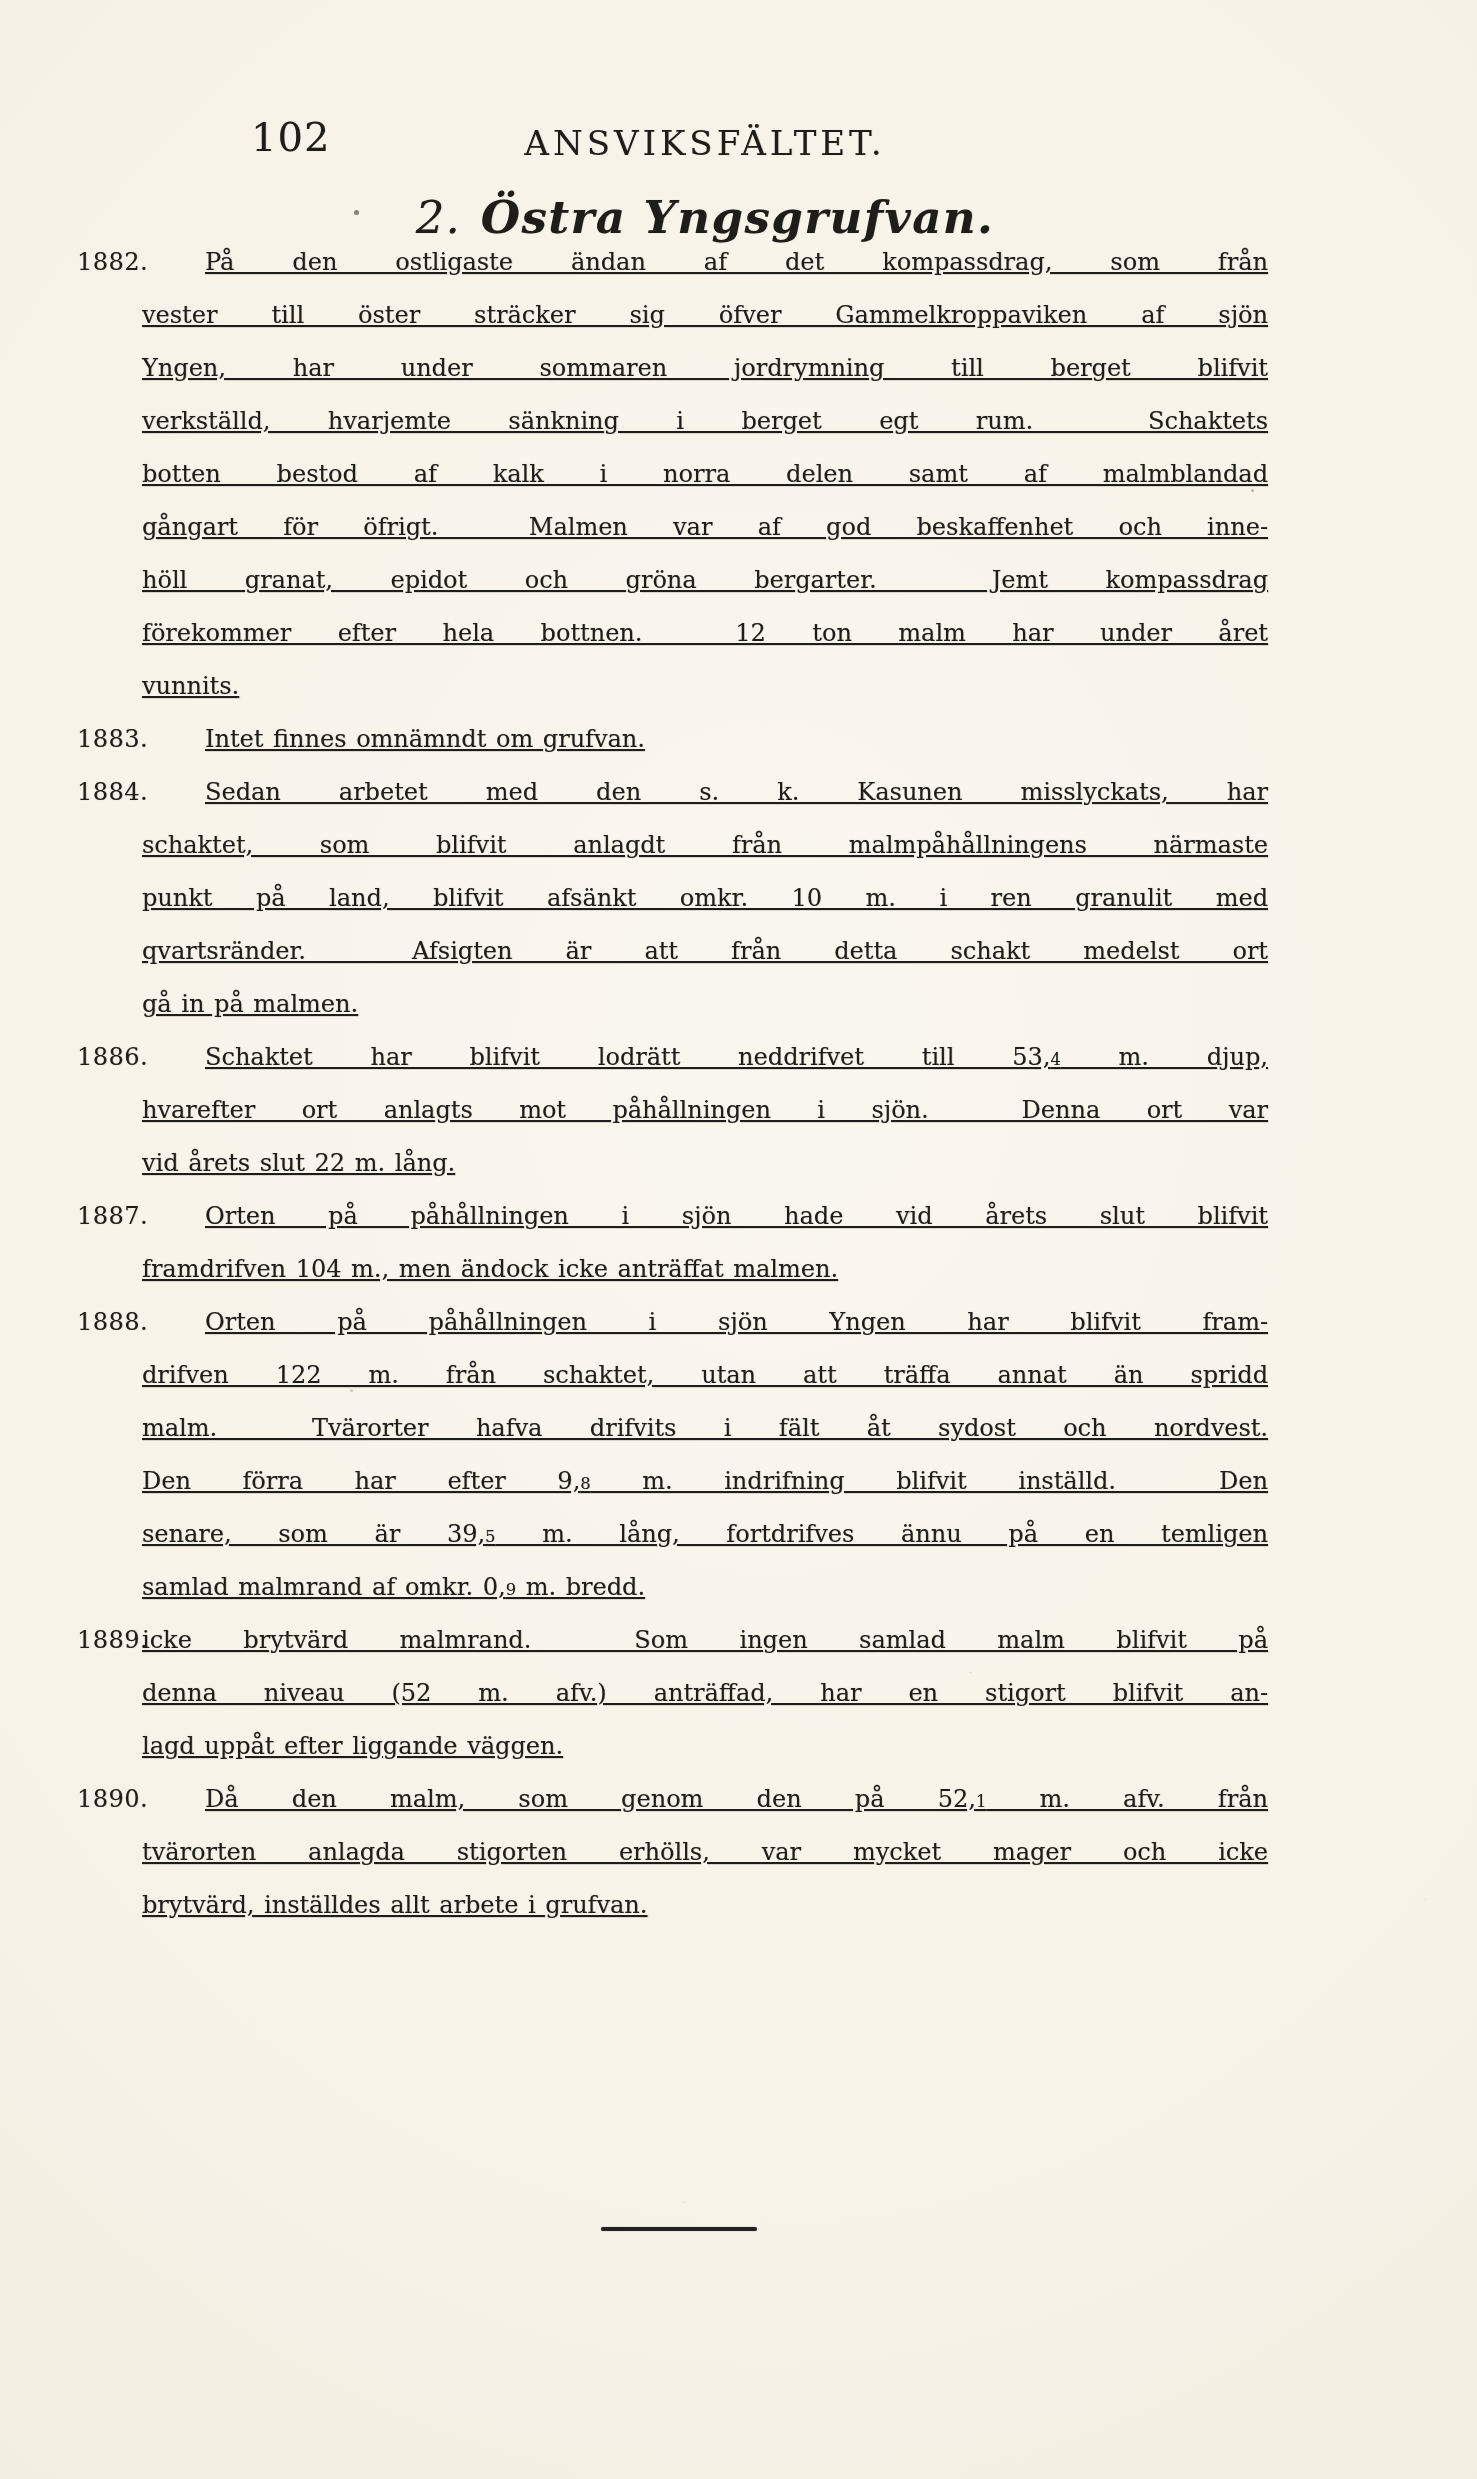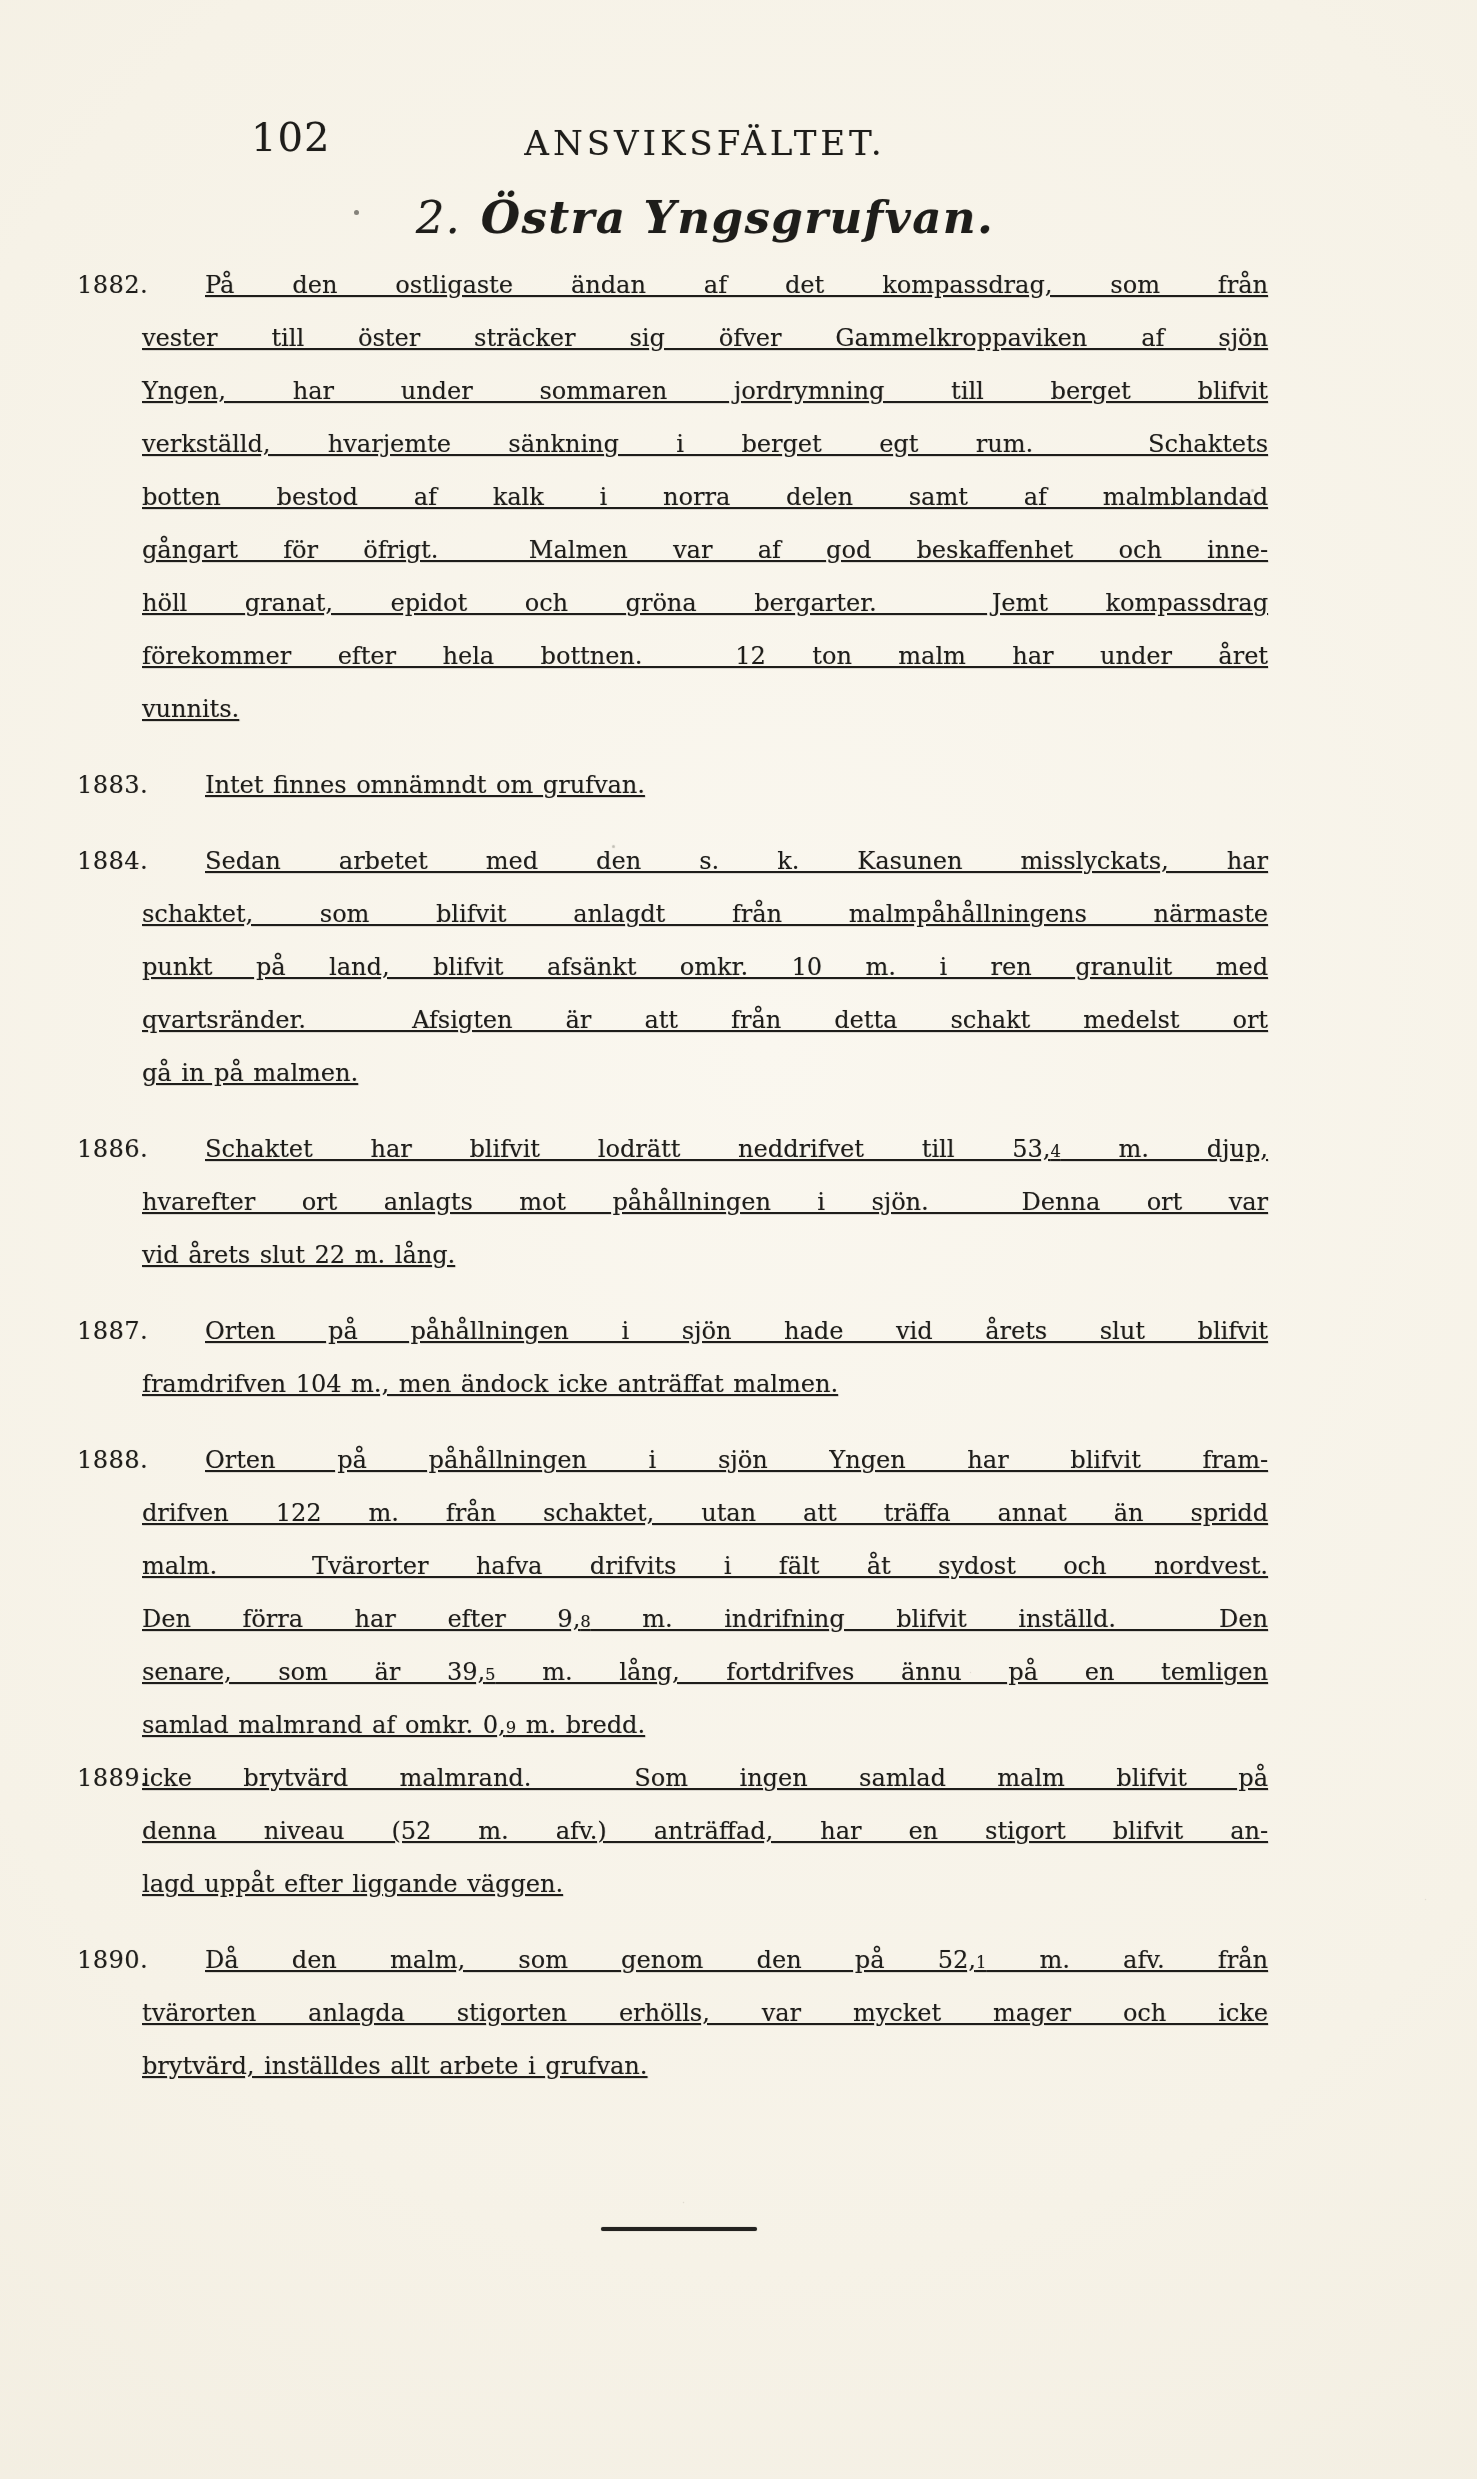--- a/index.html
+++ b/index.html
@@ -80,21 +80,21 @@
     letter-spacing: 0.5px;
   }
   .line {
     height: 53px;
     line-height: 53px;
     text-align: justify;
     text-align-last: justify;
     white-space: pre-wrap;
     word-spacing: 2px;
   }
-  .line.first { text-indent: 63px; margin-top: 23px; }
+  .line.first { text-indent: 63px; }
   .line.last  { text-align-last: left; }
   .dec { font-size: 0.68em; }
 
   
   .end-rule {
     position: absolute;
     left: 601px;
     top: 2227px;
     width: 156px;
     height: 4px;

